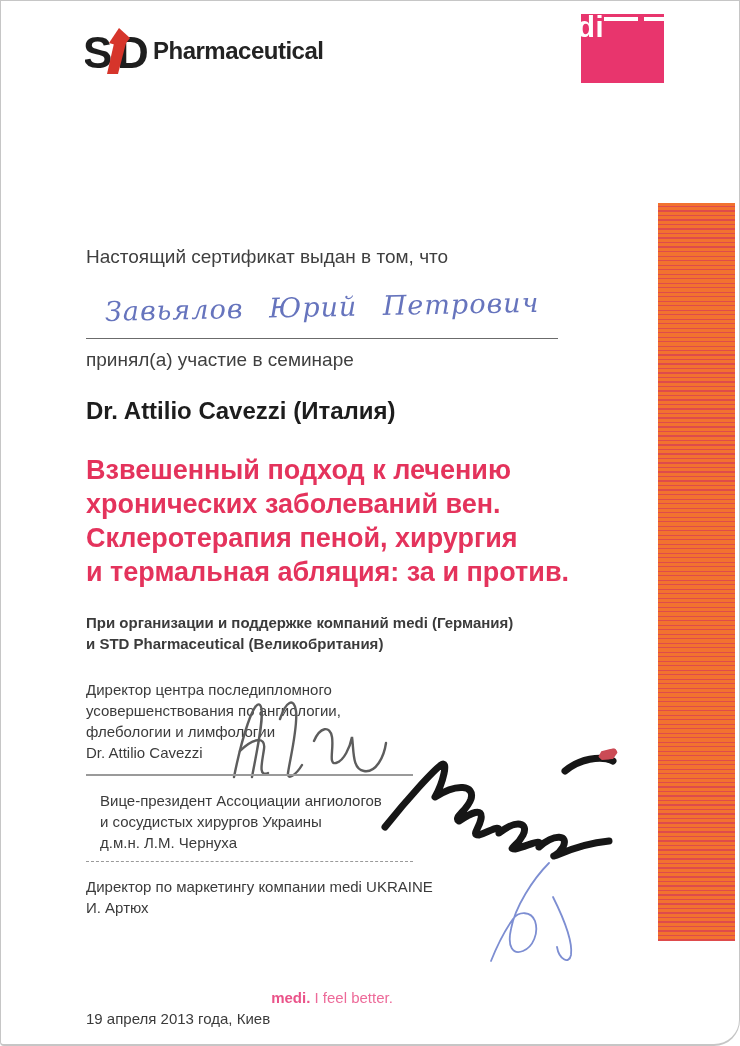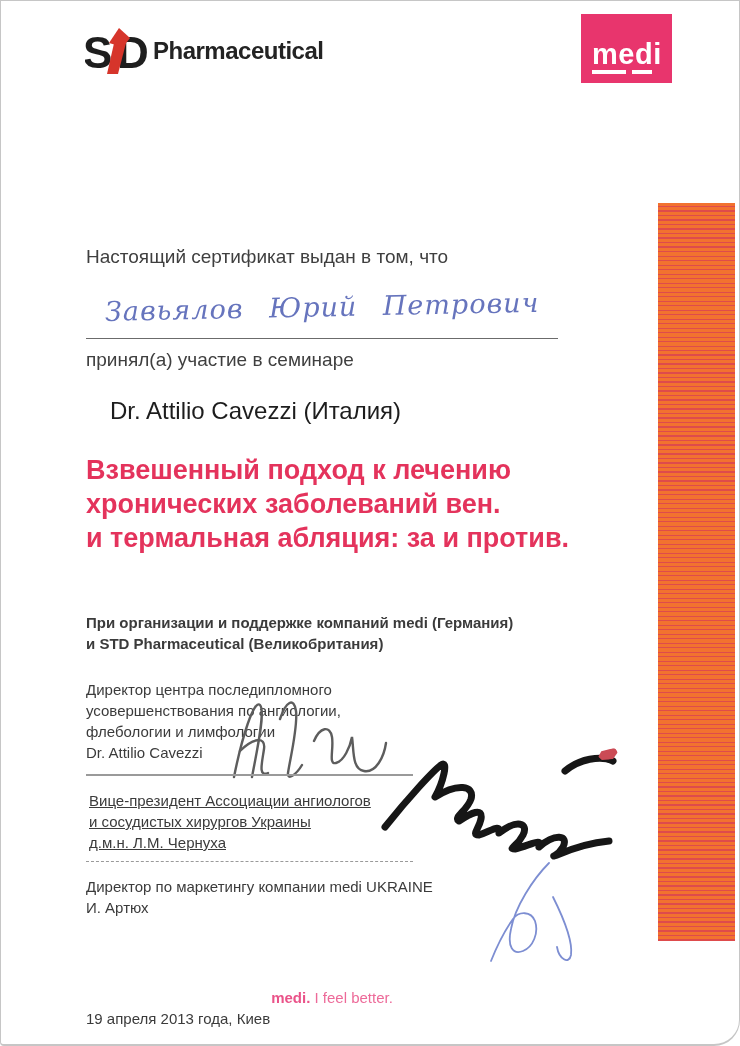--- a/index.html
+++ b/index.html
@@ -10,22 +10,22 @@
     box-sizing:border-box;
   }
   .abs{position:absolute;}
 
   
   .std-logo{left:84px;top:26px;display:flex;align-items:center;gap:4px;}
   .std-mark{width:64px;height:48px;position:relative;}
   .std-name{font-size:24px;font-weight:bold;color:#232323;letter-spacing:-0.5px;}
 
   
-  .medi-box{left:580px;top:13px;width:91px;height:69px;background:#E8356D;
-    display:flex;flex-direction:column;justify-content:flex-end;align-items:flex-start;
+  .medi-box{left:580px;top:13px;width:83px;height:69px;background:#E8356D;
+    display:flex;flex-direction:row;justify-content:flex-end;align-items:flex-start;
     padding:0 0 9px 11px;box-sizing:border-box;}
   .medi-text{color:#fff;font-size:29px;font-weight:bold;line-height:26px;letter-spacing:0.5px;}
   .medi-bars{display:flex;gap:6px;margin-top:3px;}
   .medi-bars span{display:block;height:4px;background:#fff;}
   .medi-bars .b1{width:34px;} .medi-bars .b2{width:20px;}
 
   
   .ribbon{left:657px;top:202px;width:77px;height:738px;
     background:repeating-linear-gradient(to bottom,#F2722F 0px,#F2722F 3px,#DE4B4C 3px,#DE4B4C 4.5px);}
 
@@ -33,29 +33,29 @@
 
   .intro{left:85px;top:245px;font-size:19px;color:#3f3f3f;}
 
   .name-script{left:104px;top:290px;width:470px;font-family:"DejaVu Serif",serif;
     font-style:italic;font-size:27px;color:#6674BD;white-space:nowrap;
     letter-spacing:1px;word-spacing:16px;transform:rotate(-1.2deg);}
   .name-line{left:85px;top:337px;width:472px;border-top:1px solid #6b6b6b;}
 
   .participation{left:85px;top:348px;font-size:19px;color:#3f3f3f;}
 
-  .speaker{left:85px;top:396px;font-size:24px;font-weight:normal;color:#1d1d1d;margin-left:24px;}
+  .speaker{left:85px;top:396px;font-size:24px;font-weight:bold;color:#1d1d1d;}
 
   .seminar{left:85px;top:452px;font-size:27px;font-weight:bold;color:#E4335C;line-height:34px;}
 
   .organizers{left:85px;top:611px;font-size:15px;font-weight:bold;color:#3b3b3b;line-height:21px;}
 
   .sig-block{font-size:15px;color:#3b3b3b;line-height:21px;}
   .sig1{left:85px;top:678px;}
-  .sig2{left:88px;top:789px;text-decoration:underline;}
+  .sig2{left:99px;top:789px;}
   .sig3{left:85px;top:875px;}
   .sig-line1{left:85px;top:773px;width:327px;border-top:2px solid #9a9a9a;}
   .sig-line2{left:85px;top:860px;width:327px;border-top:1px dashed #9a9a9a;}
 
   .signature-svg{pointer-events:none;}
   .sig-cavezzi{left:225px;top:688px;}
   .sig-chernukha{left:378px;top:752px;}
   .sig-artyukh{left:452px;top:858px;}
 
   .red-mark{left:597px;top:748px;width:20px;height:11px;background:#CB4B55;
@@ -97,20 +97,21 @@
   <div class="abs name-script">Завьялов Юрий Петрович</div>
   <div class="abs name-line"></div>
 
   <div class="abs participation">принял(а) участие в семинаре</div>
 
   <div class="abs speaker">Dr. Attilio Cavezzi (Италия)</div>
 
   <div class="abs seminar">
     <div>Взвешенный подход к лечению</div>
     <div>хронических заболеваний вен.</div>
+    <div>Склеротерапия пеной, хирургия</div>
     <div>и термальная абляция: за и против.</div>
   </div>
 
   <div class="abs organizers">
     <div>При организации и поддержке компаний medi (Германия)</div>
     <div>и STD Pharmaceutical (Великобритания)</div>
   </div>
 
   <div class="abs sig-block sig1">
     <div>Директор центра последипломного</div>

